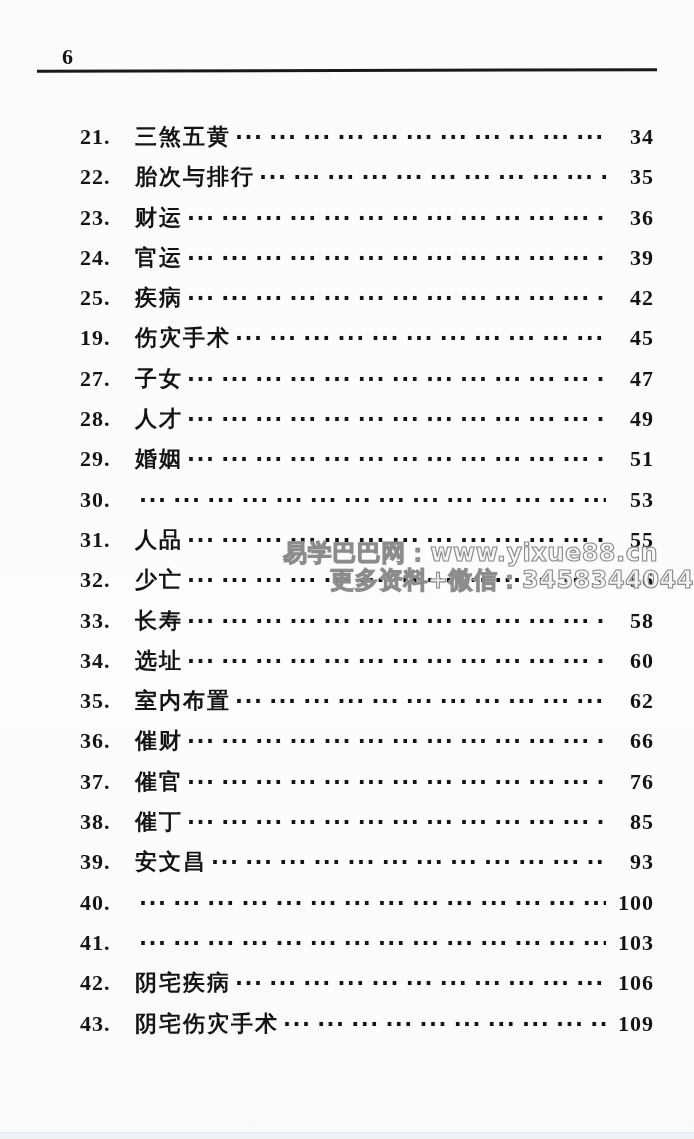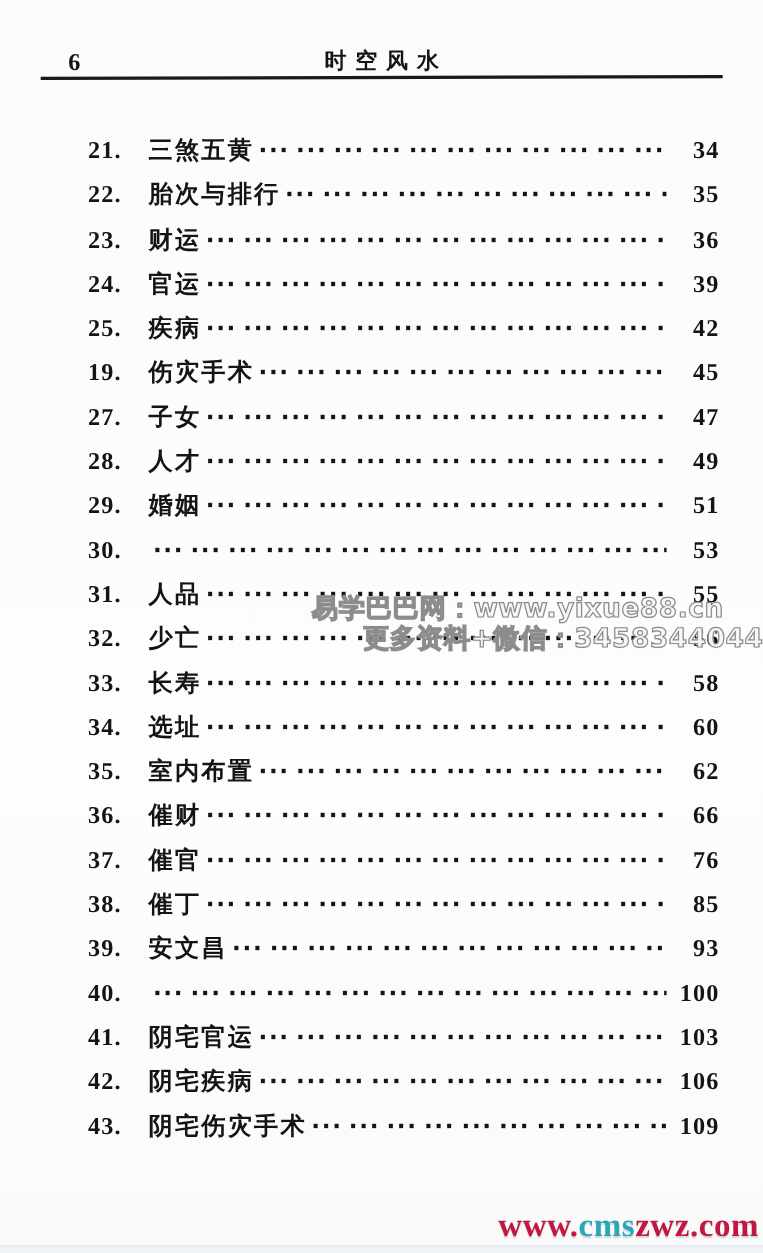--- a/index.html
+++ b/index.html
@@ -65,21 +65,20 @@
     position:absolute;left:0;right:0;bottom:0;height:6px;
     background:#eef1f6;border-top:1px solid #e1e5ed;
   }
 </style>
 </head>
 <body>
 
 <div class="page">
 
   <div class="hdr-num">6</div>
-  <div class="hdr-title">时空风水</div>
   <div class="hdr-rule"></div>
 
   <div class="toc" id="toc-list">
   <div class="row">
     <span class="no">21.</span>
     <span class="title">三煞五黄</span>
     <span class="leader">··· ··· ··· ··· ··· ··· ··· ··· ··· ··· ··· ··· ··· ··· ··· ··· ··· ··· ··· ··· ··· ··· ··· ··· ··· ··· ··· ··· ··· ··· </span>
     <span class="pg">34</span>
   </div>
 
@@ -209,21 +208,20 @@
   </div>
 
   <div class="row">
     <span class="no">40.</span>
     <span class="leader">··· ··· ··· ··· ··· ··· ··· ··· ··· ··· ··· ··· ··· ··· ··· ··· ··· ··· ··· ··· ··· ··· ··· ··· ··· ··· ··· ··· ··· ··· </span>
     <span class="pg">100</span>
   </div>
 
   <div class="row">
     <span class="no">41.</span>
-    <span class="title">阴宅官运</span>
     <span class="leader">··· ··· ··· ··· ··· ··· ··· ··· ··· ··· ··· ··· ··· ··· ··· ··· ··· ··· ··· ··· ··· ··· ··· ··· ··· ··· ··· ··· ··· ··· </span>
     <span class="pg">103</span>
   </div>
 
   <div class="row">
     <span class="no">42.</span>
     <span class="title">阴宅疾病</span>
     <span class="leader">··· ··· ··· ··· ··· ··· ··· ··· ··· ··· ··· ··· ··· ··· ··· ··· ··· ··· ··· ··· ··· ··· ··· ··· ··· ··· ··· ··· ··· ··· </span>
     <span class="pg">106</span>
   </div>
@@ -232,16 +230,15 @@
     <span class="no">43.</span>
     <span class="title">阴宅伤灾手术</span>
     <span class="leader">··· ··· ··· ··· ··· ··· ··· ··· ··· ··· ··· ··· ··· ··· ··· ··· ··· ··· ··· ··· ··· ··· ··· ··· ··· ··· ··· ··· ··· ··· </span>
     <span class="pg">109</span>
   </div>
 </div>
 
   <div class="wm wm-1">易学巴巴网：www.yixue88.cn</div>
   <div class="wm wm-2">更多资料+微信：3458344044</div>
 
-  <div class="site-url" id="site-url"><span style="color: rgb(192, 24, 63);">www.</span><span style="color: rgb(43, 166, 184);">cms</span><span style="color: rgb(192, 24, 63);">zwz.com</span></div>
 
   <div class="bottom-strip"></div>
 </div>
 
 </body></html>

